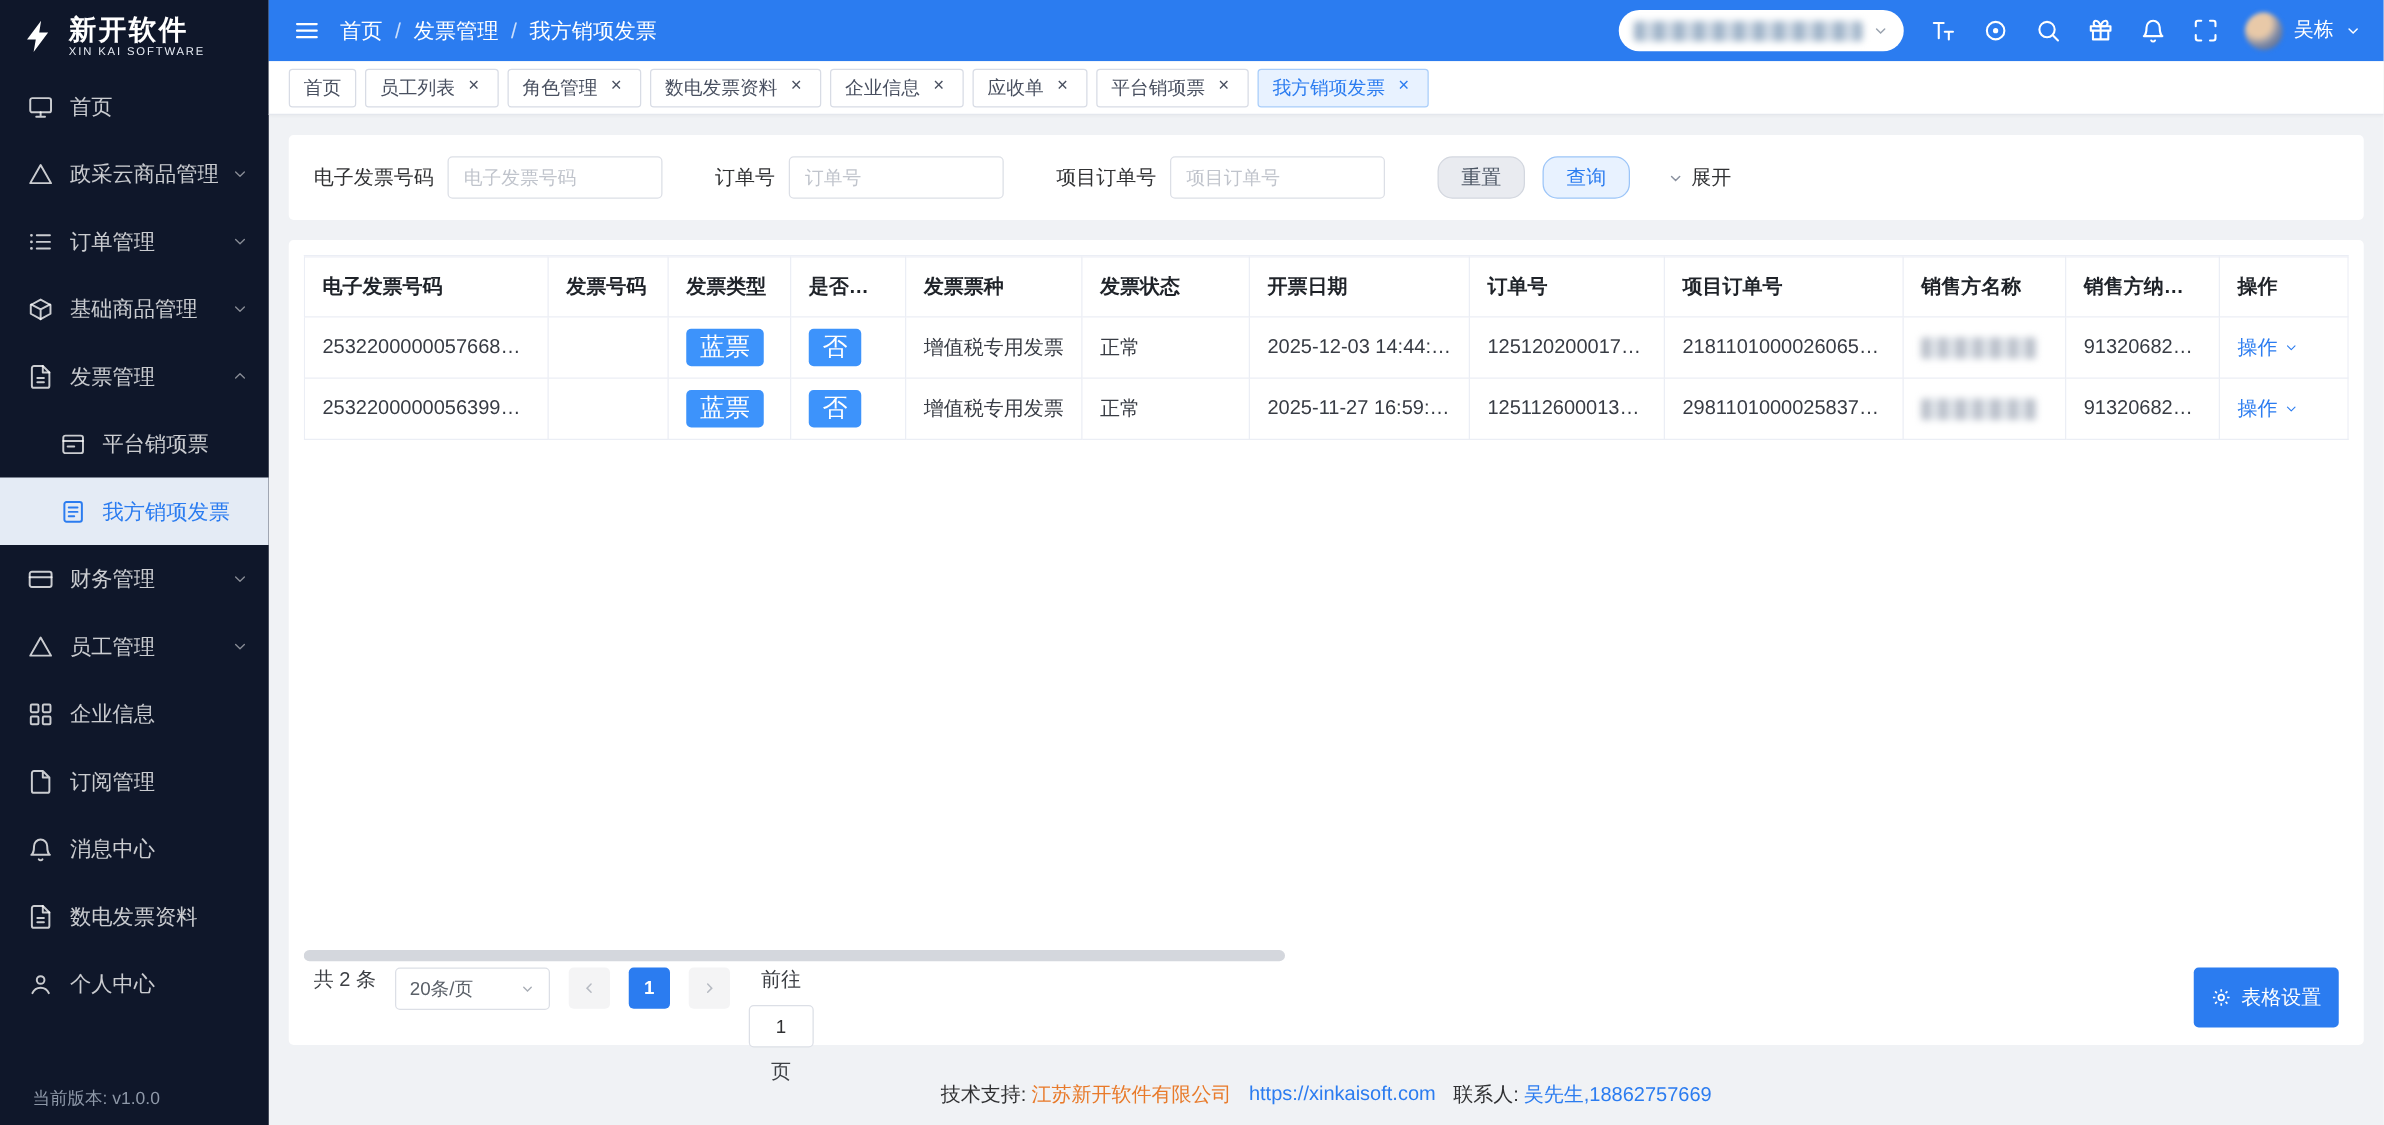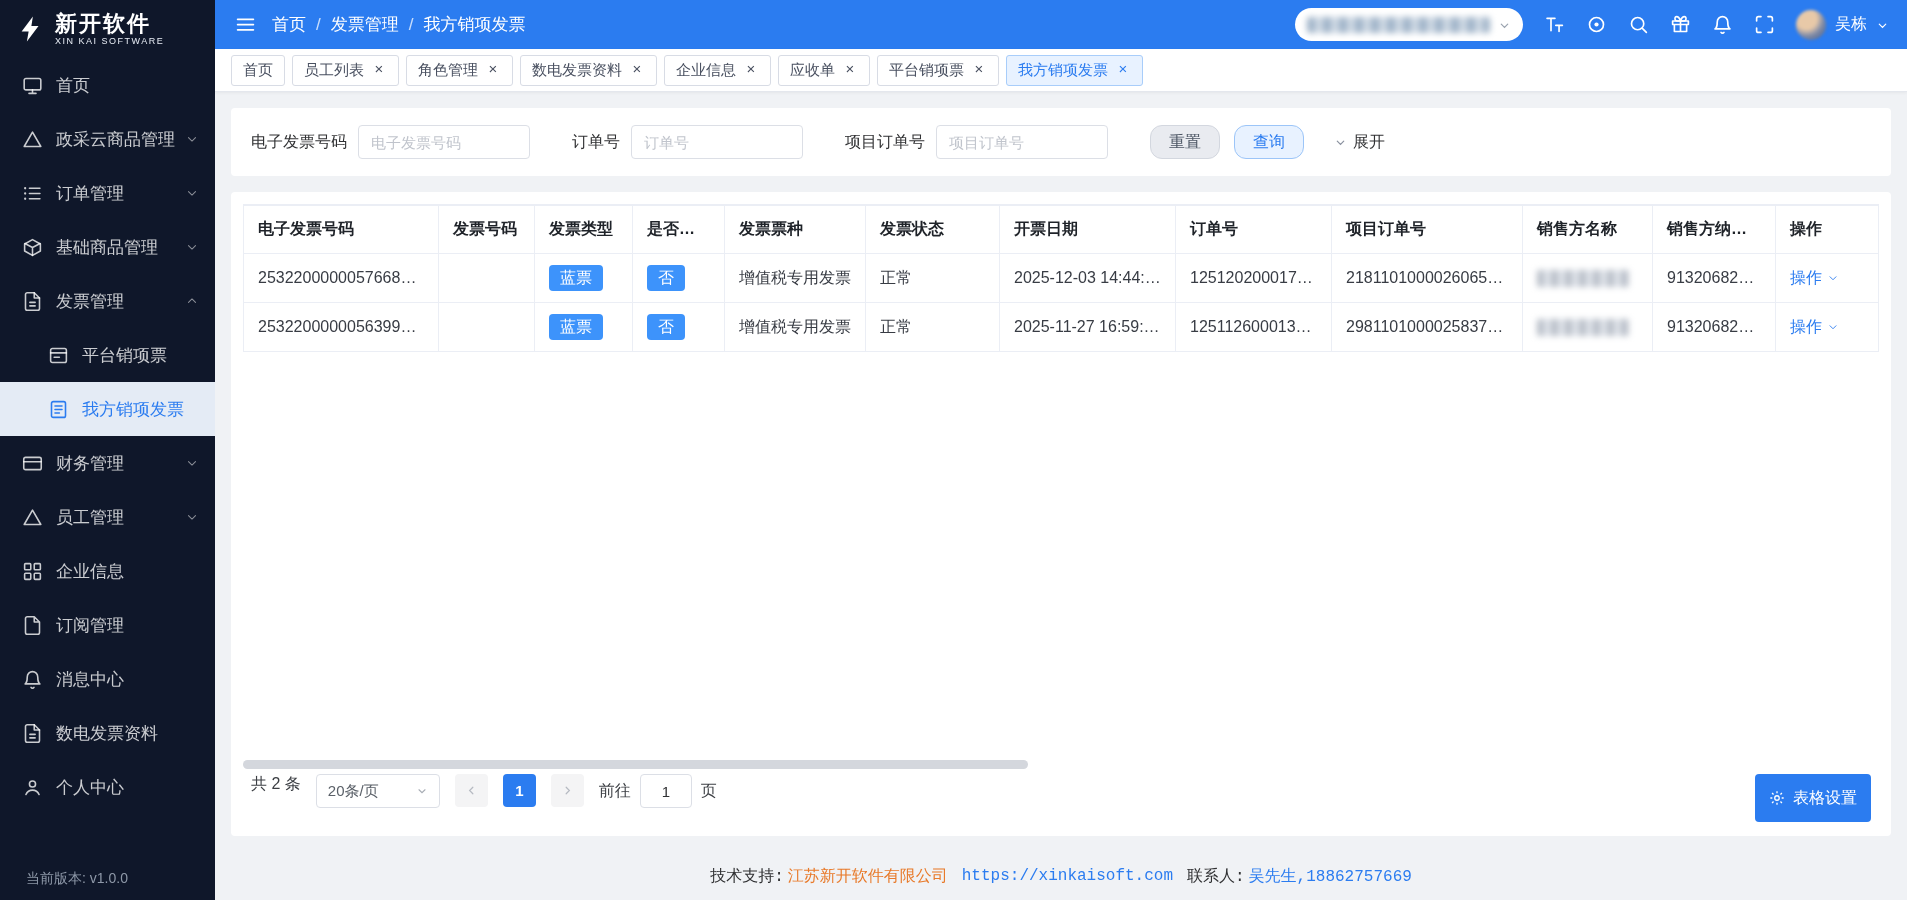--- a/index.html
+++ b/index.html
@@ -59,42 +59,42 @@
   .expand .chev { width:13px; height:13px; color:#8a919f; }
 
   
   .table-card { background:#fff; border-radius:4px; margin:16px 0; flex:1; min-height:0; display:flex; flex-direction:column; padding:12px 12px 0; }
   .table-wrap { flex:1; min-height:0; position:relative; overflow:hidden; border-top:1px solid #ebeef5; }
   table { border-collapse:collapse; width:100%; table-layout:fixed; }
   th,td { border:1px solid #ebeef5; text-align:left; padding:0 14px; overflow:hidden; text-overflow:ellipsis; white-space:nowrap; }
   th { height:48px; font-size:16px; font-weight:700; color:#1f2329; background:#fff; }
   td { height:49px; font-size:16px; color:#383c44; }
   td.col-action, th.col-action { box-shadow:-8px 0 8px -8px rgba(0,0,0,.18); }
-  .badge { display:inline-block; background:#3d93fb; color:#fff; font-size:16px; line-height:1; padding:5px 11px; border-radius:4px; }
+  .badge { display:inline-block; background:#3d93fb; color:#fff; font-size:20px; line-height:1; padding:5px 11px; border-radius:4px; }
   .op { color:#2b7cf0; font-size:16px; display:inline-flex; align-items:center; gap:5px; cursor:pointer; }
   .op .chev { width:12px; height:12px; }
   .redacted { width:92px; height:17px; border-radius:2px; filter:blur(3px); background:repeating-linear-gradient(90deg,#b8bec8 0 7px,#e0e4ea 7px 14px); }
   .fake-hscroll { position:absolute; left:0; right:0; bottom:5px; height:9px; }
   .fake-thumb { width:48%; height:9px; border-radius:5px; background:#d4d7dd; cursor:pointer; }
 
   
   .pager { height:62px; display:flex; align-items:flex-start; gap:15px; padding:0 8px 16px; font-size:16px; color:#3c3f44; flex:none; }
   .psel { width:124px; height:34px; border:1px solid #dcdfe6; border-radius:4px; display:flex; align-items:center; justify-content:space-between; padding:0 11px; color:#5a6068; font-size:15px; cursor:pointer; }
   .psel .chev { width:12px; height:12px; color:#a8adb5; }
   .pbtn { width:33px; height:33px; background:#f4f4f5; border-radius:4px; display:flex; align-items:center; justify-content:center; color:#b6bac2; cursor:pointer; font-size:15px; }
   .pbtn .chev { width:13px; height:13px; }
   .pbtn.page { background:#2b7cf0; color:#fff; font-weight:600; }
-  .goto { display:flex; align-items:center; gap:9px; }
+  .goto { display:flex; align-items:center; gap:9px;flex-direction:column; }
   .goto-input { width:52px; height:34px; border:1px solid #dcdfe6; border-radius:4px; text-align:center; font-size:15px; color:#303133; outline:none; font-family:inherit; }
   .settings-btn { margin-left:auto; height:48px; background:#2b7cf0; color:#fff; border:none; border-radius:4px; display:inline-flex; align-items:center; gap:8px; padding:0 14px; font-size:16px; cursor:pointer; font-family:inherit; }
   .settings-btn .ic { width:16px; height:16px; }
   .settings-btn .ic svg { display:block; width:100%; height:100%; }
 
   
-  .footer { height:48px; flex:none; display:flex; align-items:center; justify-content:center; gap:4px; font-size:16px; color:#303133; white-space:nowrap;font-family:Liberation Mono, monospace; }
+  .footer { height:48px; flex:none; display:flex; align-items:center; justify-content:center; gap:4px; font-size:16px; color:#303133; white-space:nowrap; }
   .footer .company { color:#e87a2a; }
   .footer .link, .footer .contact { color:#2b7cf0; }
   .footer .gap { width:6px; }
 </style>
 </head>
 <body>
 
 <div class="app">
 
   <aside class="sidebar">

